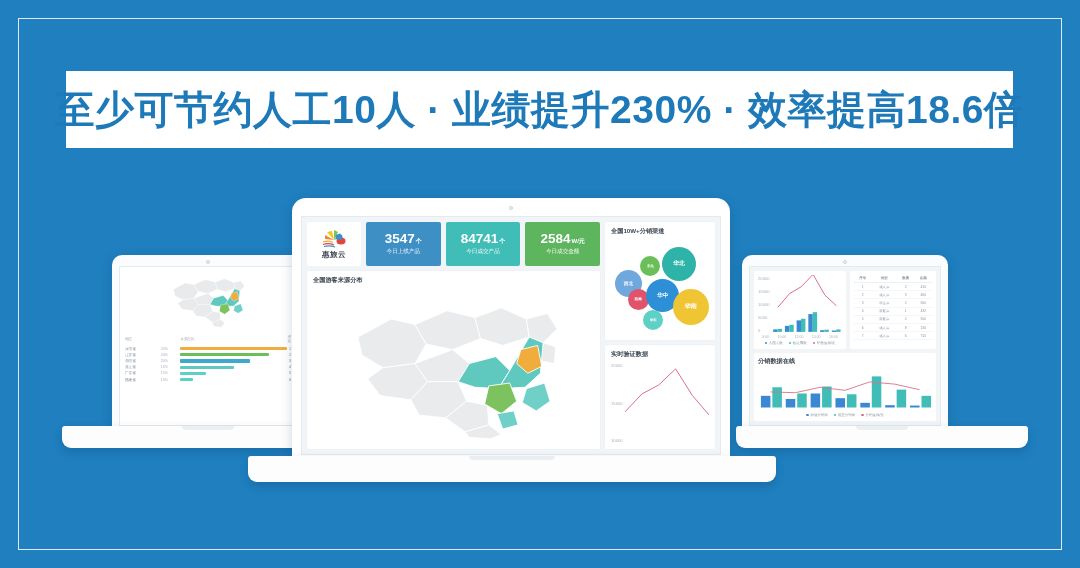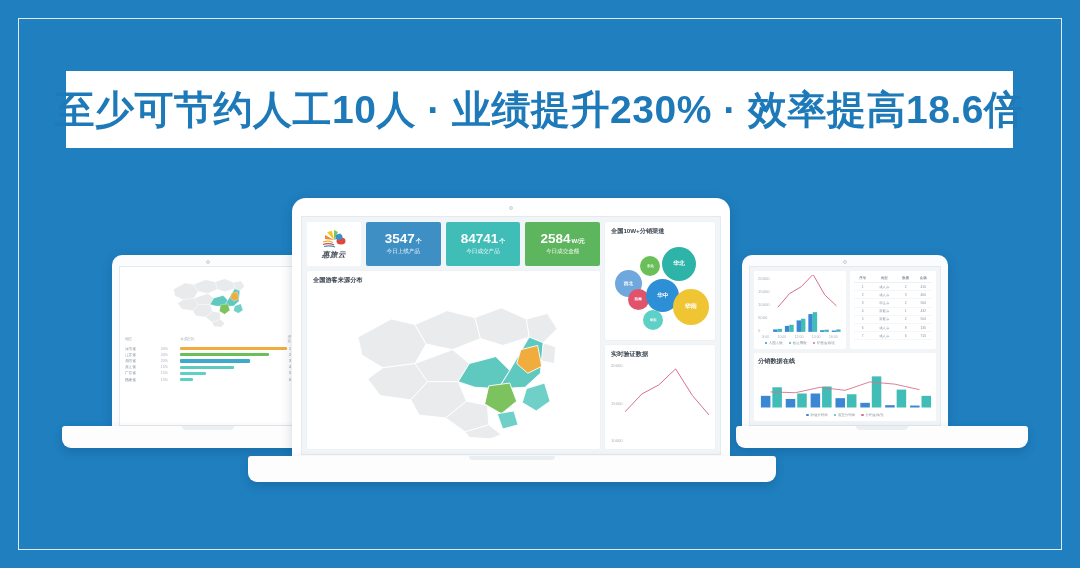--- a/index.html
+++ b/index.html
@@ -81,21 +81,21 @@
   .col-right{flex:0 0 110px;display:flex;flex-direction:column;gap:5px;}
 
   .card{background:#fff;border-radius:2px;padding:5px 6px;box-shadow:0 0 2px rgba(0,0,0,.05);}
   .card-title{font-size:6.2px;font-weight:bold;color:#3b4550;margin-bottom:3px;}
 
   
   #c-head{display:flex;gap:5px;align-items:stretch;height:44px;}
   #logo-box{flex:0 0 54px;background:#fff;border-radius:2px;
             display:flex;flex-direction:column;align-items:center;justify-content:center;gap:1px;}
   #logo-mark{width:30px;height:20px;}
-  #logo-text{font-size:7.5px;font-weight:bold;color:#3a4350;letter-spacing:.5px;font-style:italic;}
+  #logo-text{font-size:7.5px;font-weight:bold;color:#3a4350;letter-spacing:.5px;}
 
   #kpi-row{flex:1 1 auto;display:flex;gap:5px;}
   .kpi{
     flex:1 1 0;border-radius:2px;color:#fff;
     display:flex;flex-direction:column;align-items:center;justify-content:center;
   }
   .kpi .v{font-size:13.5px;font-weight:bold;line-height:1;}
   .kpi .v .u{font-size:6px;font-weight:bold;margin-left:1px;}
   .kpi .l{font-size:5.6px;margin-top:3px;opacity:.95;}
 

